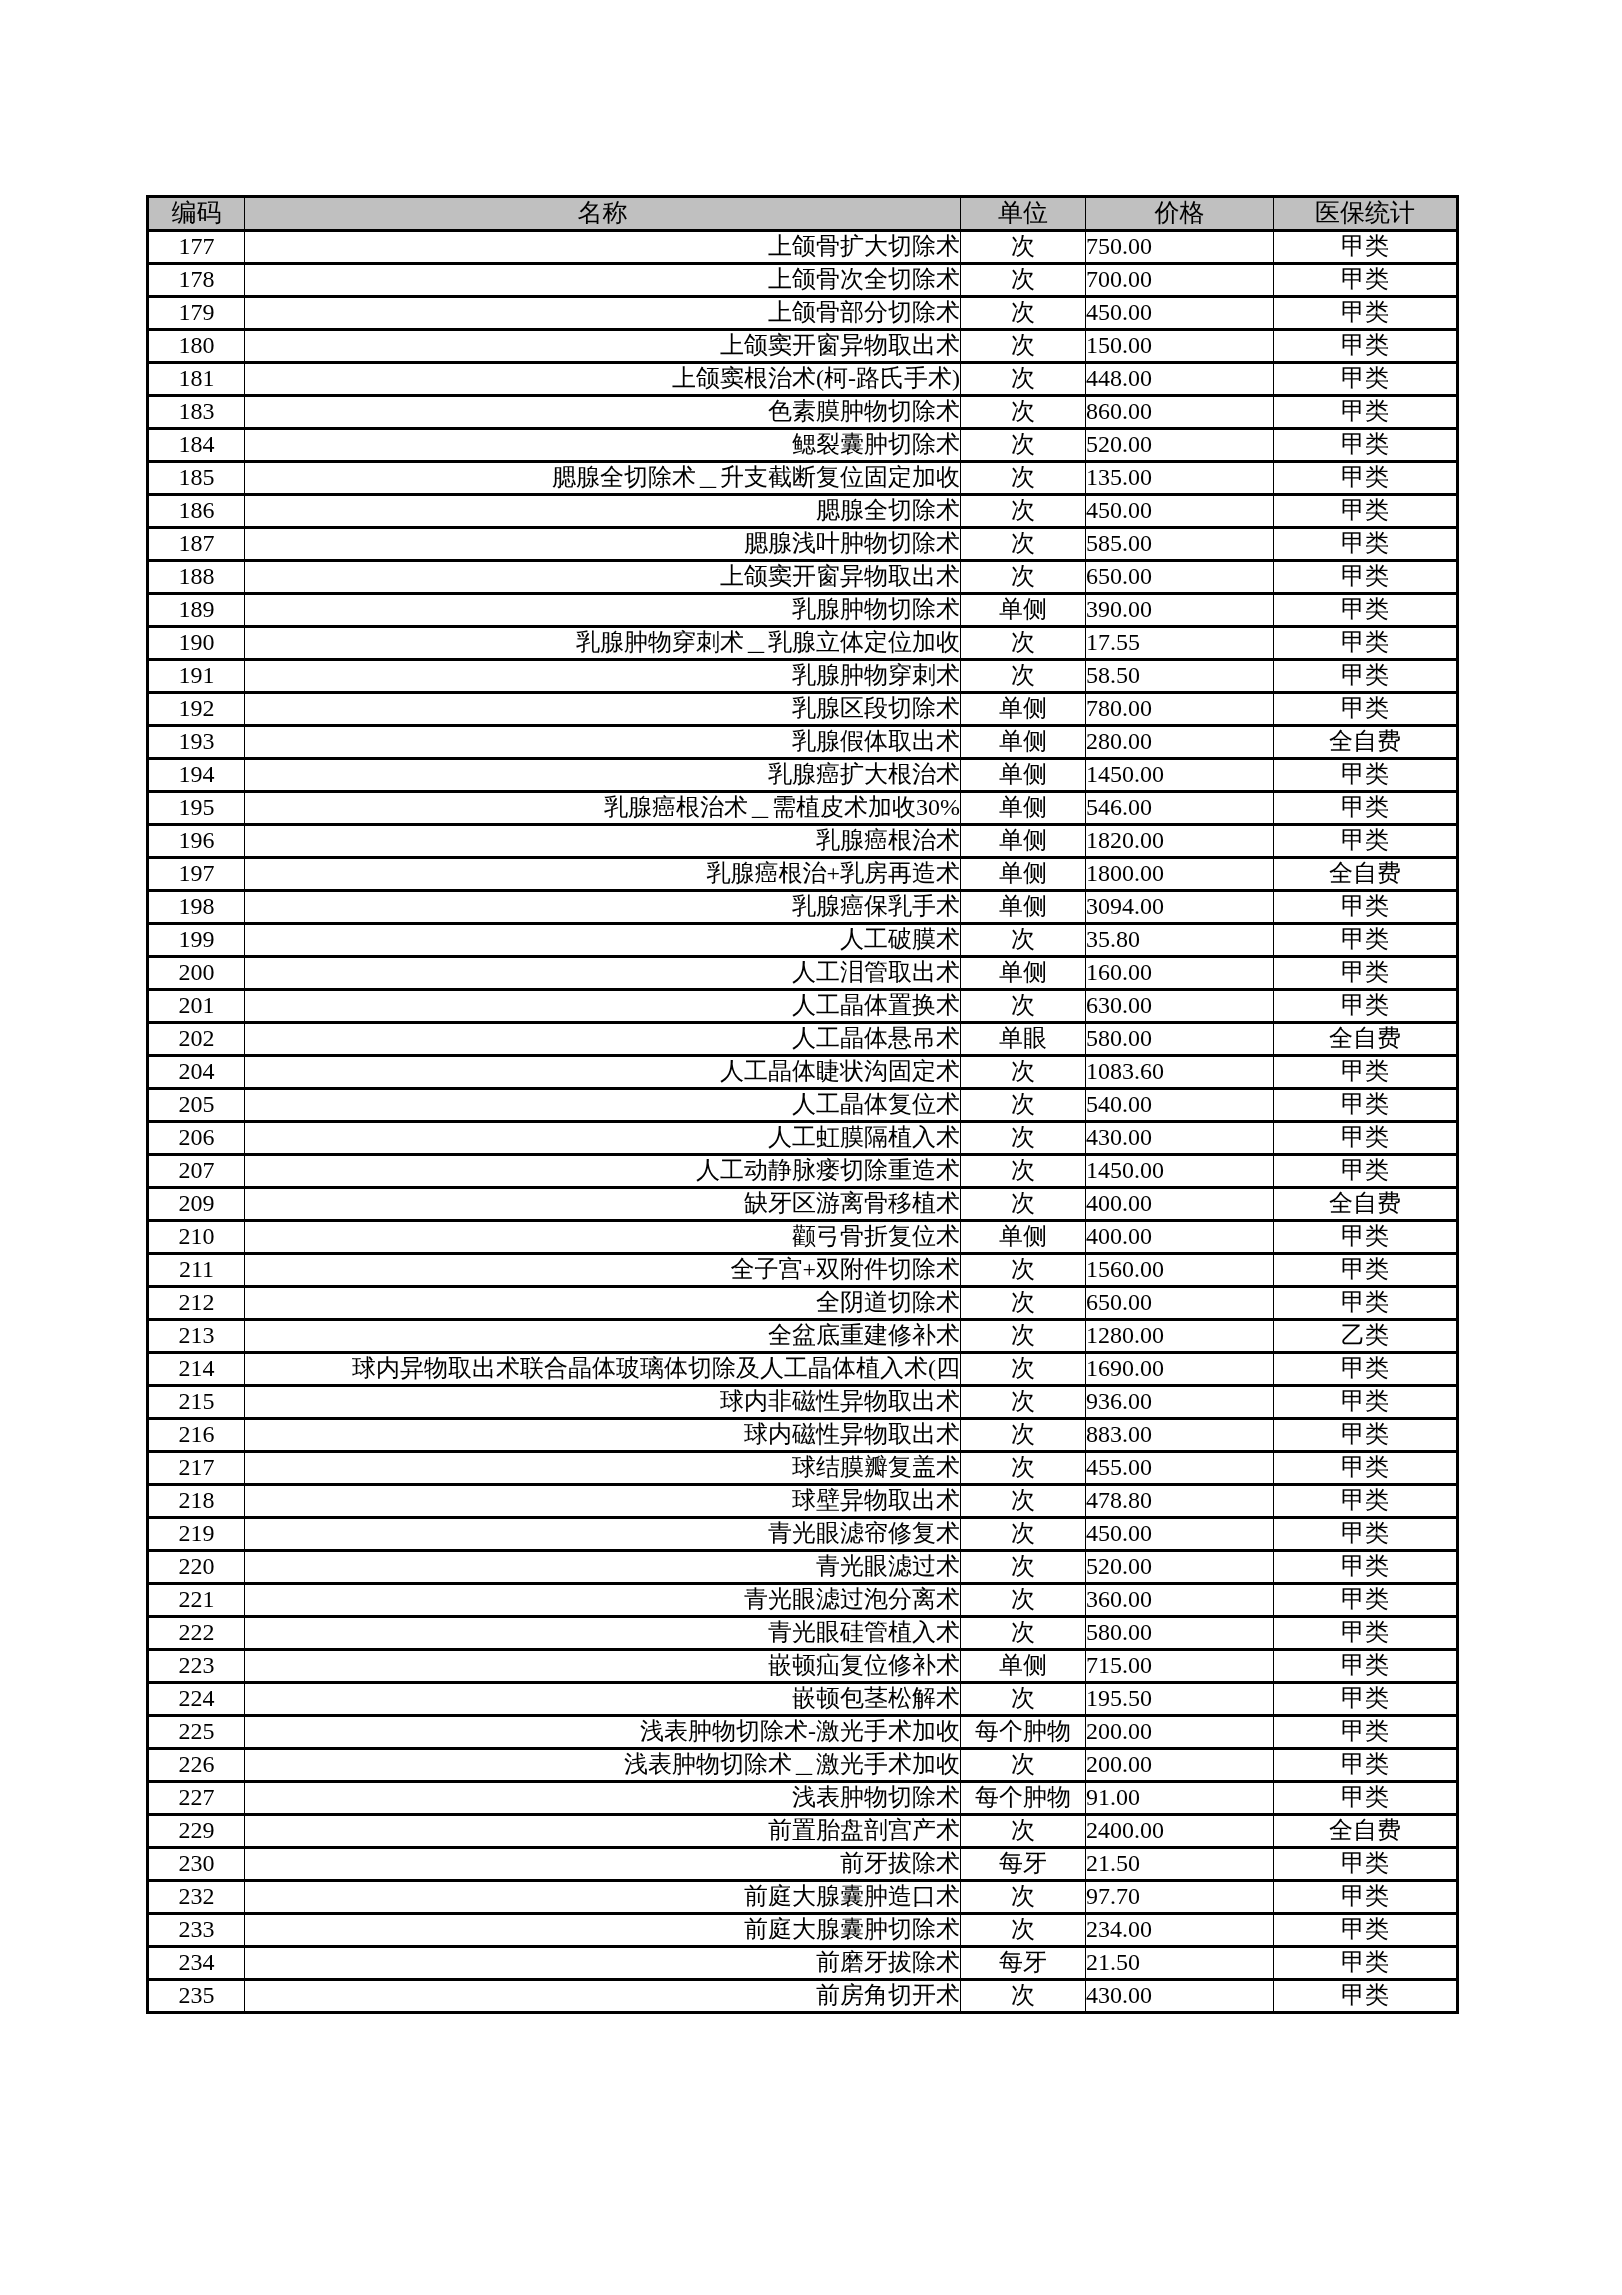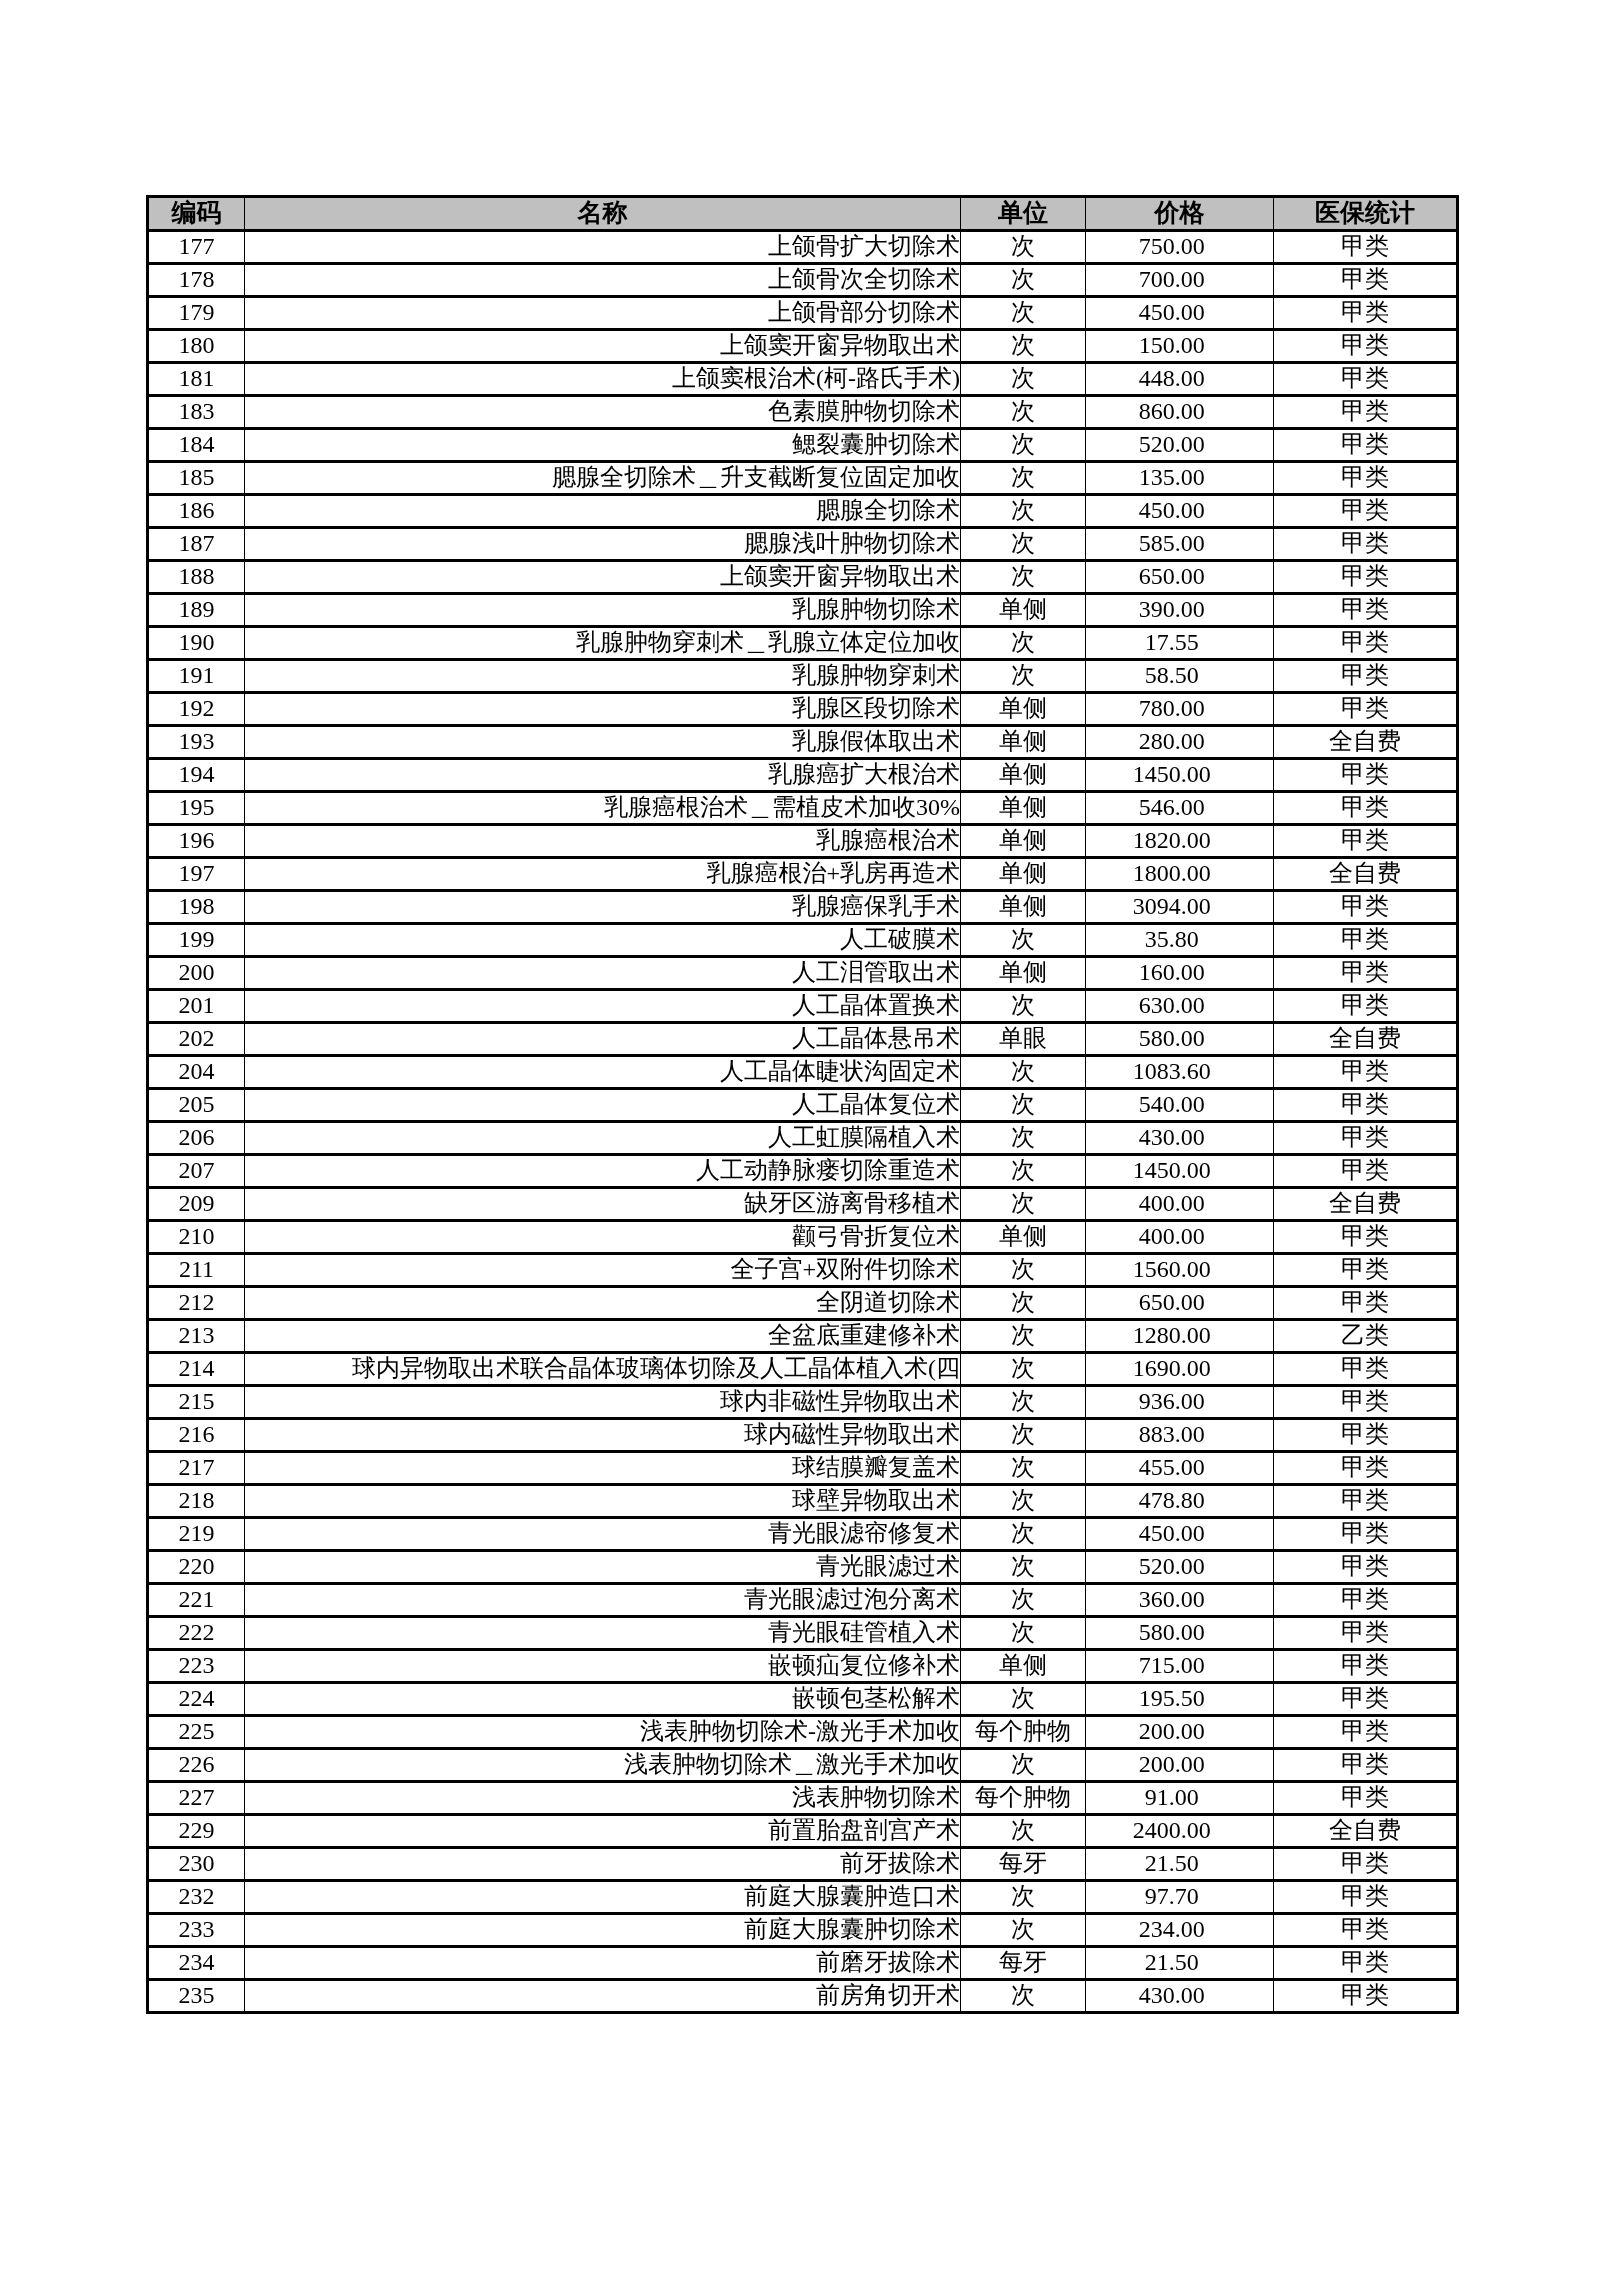--- a/index.html
+++ b/index.html
@@ -42,28 +42,27 @@
     line-height: 1.05;
     vertical-align: middle;
     white-space: nowrap;
     overflow: hidden;
     text-align: center;
   }
   table.price-table th {
     background: #c0c0c0;
     height: 31px;
     font-size: 25px;
-    font-weight: bold;
   }
   table.price-table td.name-cell {
     text-align: right;
     padding-left: 7.2px;
   }
   table.price-table td.price-cell {
-    text-align: center;
+    text-align: left;
     padding-right: 15.5px;
   }
 </style>
 </head>
 <body>
 
 <table class="price-table">
   <colgroup>
     <col class="c-code">
     <col class="c-name">

